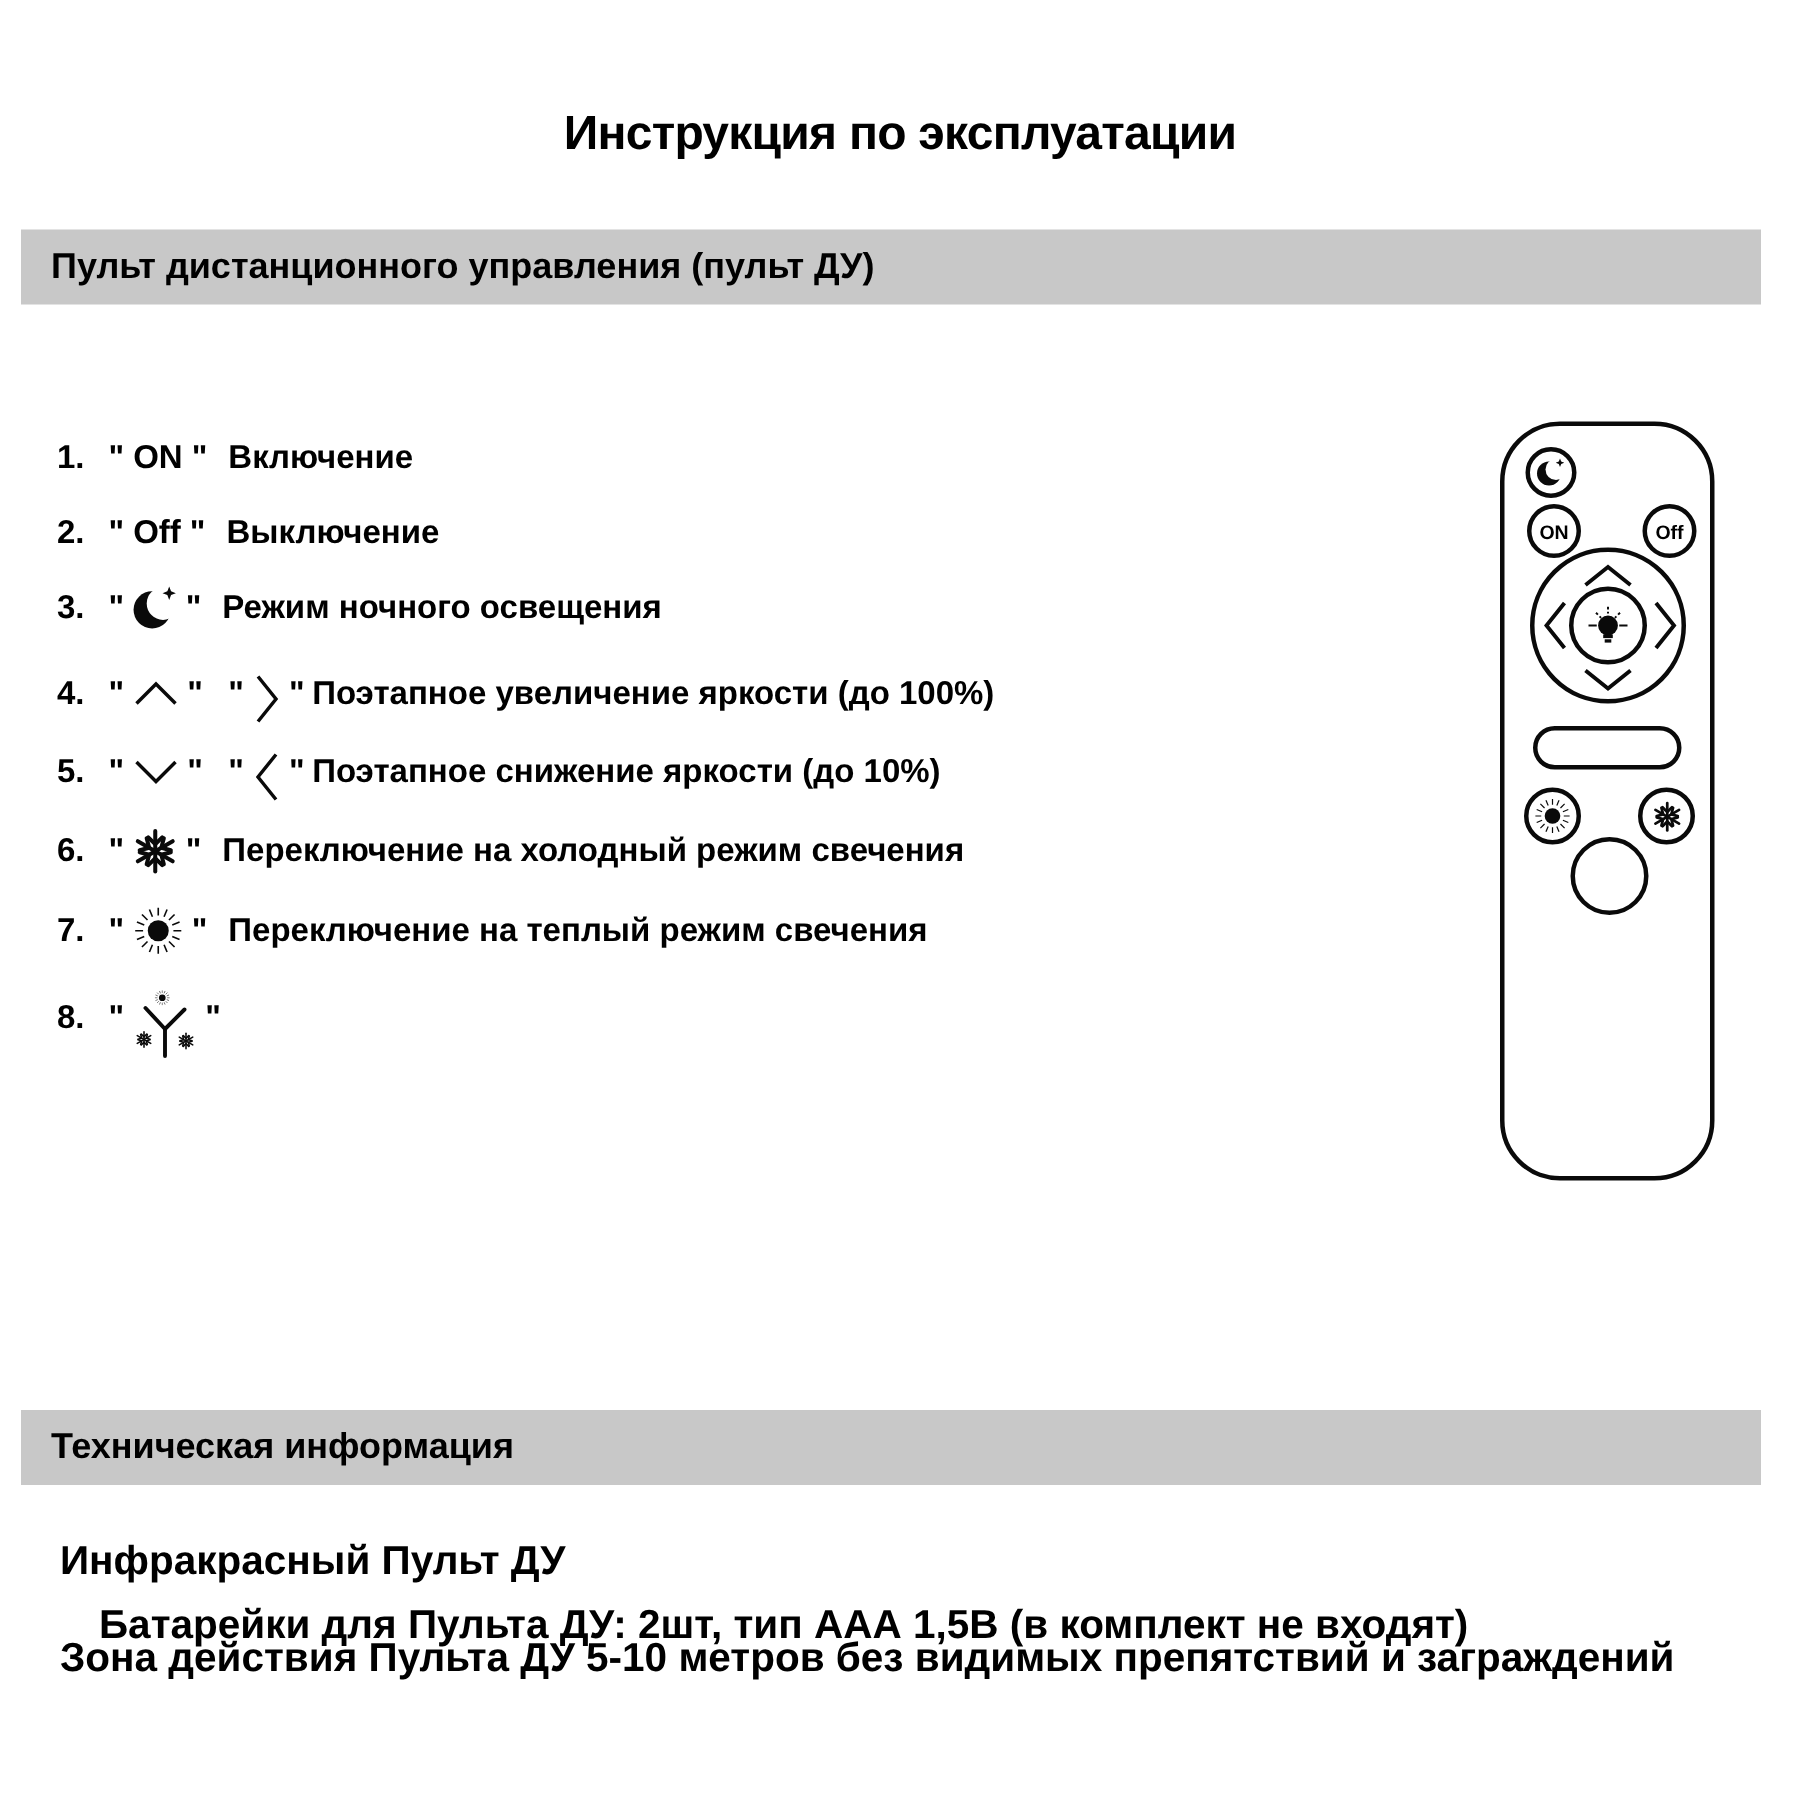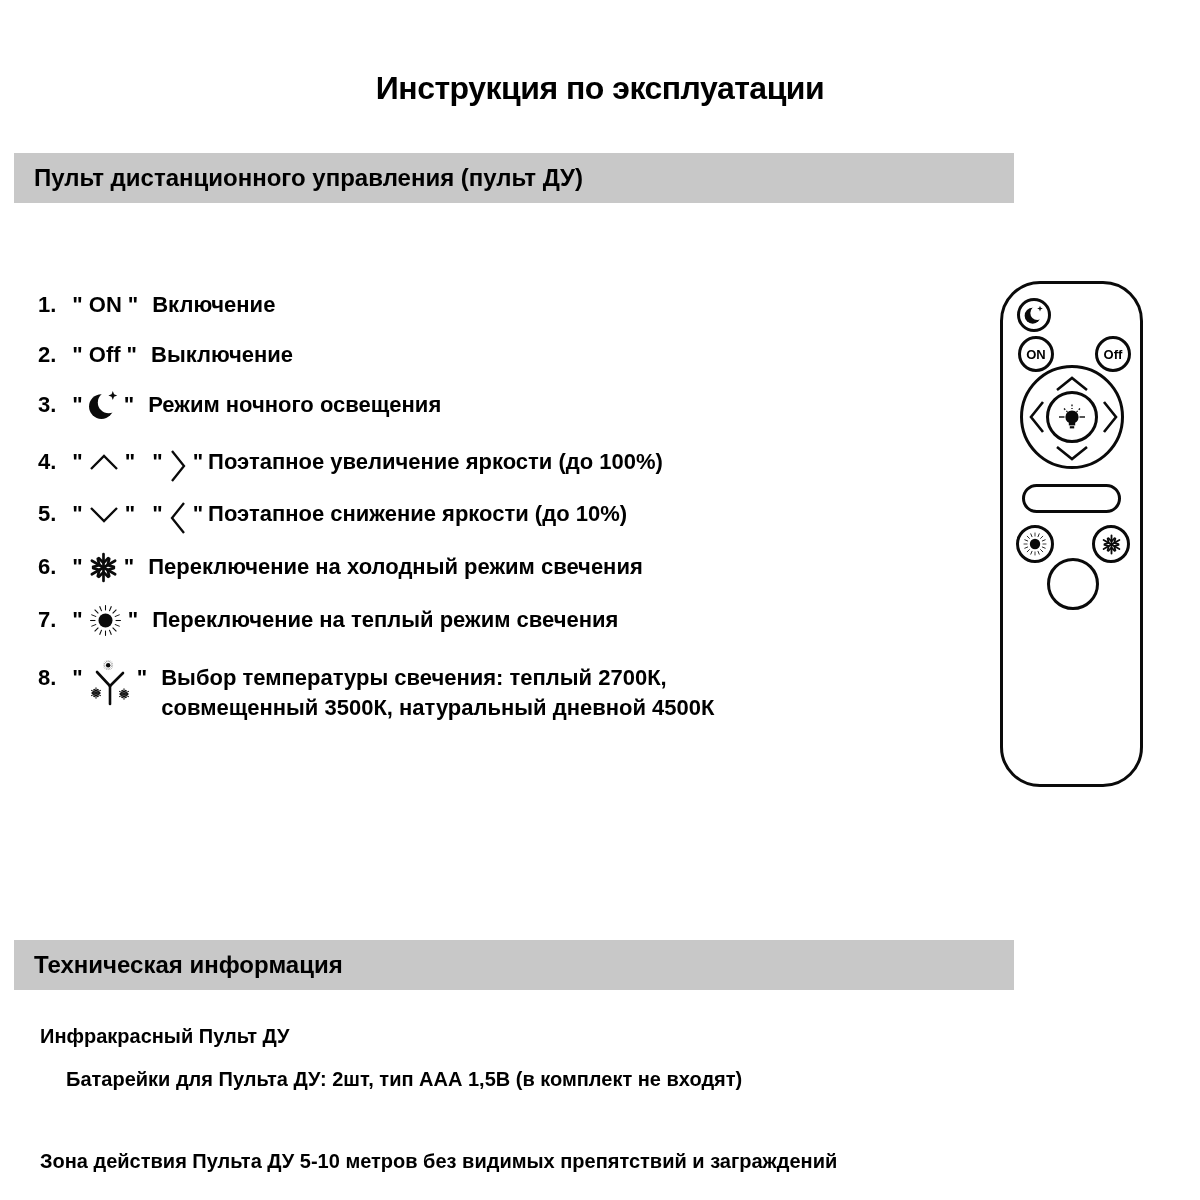--- a/index.html
+++ b/index.html
@@ -1,20 +1,20 @@
 <!DOCTYPE html>
 <html><head>
 <meta charset="utf-8">
 <style>
   html,body{margin:0;padding:0;background:#fff;}
   .page{position:relative;width:1200px;height:1200px;background:#fff;overflow:hidden;
         font-family:"Liberation Sans","DejaVu Sans",sans-serif;color:#000;font-weight:700;padding-left:16px;}
   .title{position:absolute;top:70px;left:0;width:1200px;text-align:center;
          font-size:32px;letter-spacing:-0.5px;}
-  .section-bar{position:absolute;left:14px;width:1000px;height:50px;background:#c8c8c8;
+  .section-bar{position:absolute;left:14px;width:1160px;height:50px;background:#c8c8c8;
          display:flex;align-items:center;box-sizing:border-box;padding-left:20px;font-size:24px;}
   .bar1{top:153px;} .bar2{top:940px;}
   .row{position:absolute;left:38px;display:flex;align-items:center;height:36px;
        font-size:22px;white-space:nowrap;}
   .num{margin-right:11px;}
   .q{margin:0 5px;}
   .key{margin:0 1px;}
   .icon{display:flex;align-items:center;justify-content:center;}
   .label{margin-left:9px;}
   .label-far{margin-left:0;}
@@ -37,22 +37,22 @@
            border:3px solid #0a0a0a;border-radius:50%;box-sizing:border-box;
            display:flex;align-items:center;justify-content:center;}
   .dp{position:absolute;}
   .dp-up{left:31px;top:7px;} .dp-down{left:31px;top:76px;}
   .dp-left{left:5px;top:31px;} .dp-right{left:78px;top:31px;}
   .rc-pill{position:absolute;left:19px;top:200px;width:99px;height:29px;
            border:3px solid #0a0a0a;border-radius:15px;box-sizing:border-box;}
   .rc-sun{left:13px;top:241px;width:32px;height:32px;}
   .rc-snow{left:89px;top:241px;width:32px;height:32px;}
   .rc-round{left:44px;top:274px;width:46px;height:46px;}
-  .tech-line{position:absolute;left:40px;font-size:20px;white-space:nowrap;}
-  .t1{top:1025px;} .t2{top:1068px;margin-left:26px;} .t3{top:1150px;}
+  .tech-line{position:absolute;left:40px;font-size:27px;white-space:nowrap;}
+  .t1{top:1025px;} .t2{top:1068px;margin-left:26px;} .t3{top:1090px;}
   svg{display:block;}
 </style>
 </head>
 <body>
 
 <svg width="0" height="0" style="position:absolute" aria-hidden="true">
   <defs>
     <g id="sym-snowflake" stroke="#0a0a0a" fill="none" stroke-width="2.6" stroke-linecap="round">
       <g>
         <line x1="15" y1="2" x2="15" y2="28"></line>
@@ -222,24 +222,20 @@
           <line x1="22" y1="27" x2="22" y2="45"></line>
           <line x1="22" y1="27" x2="9" y2="13"></line>
           <line x1="22" y1="27" x2="35" y2="14"></line>
         </g>
         <use href="#sym-sun" transform="translate(14.6,0.6) scale(0.31)"></use>
         <use href="#sym-snowflake" transform="translate(2,28) scale(0.4)"></use>
         <use href="#sym-snowflake" transform="translate(30,29) scale(0.4)"></use>
       </svg>
     </span>
     <span class="q">"</span>
-    <span class="label8">
-      <div>Выбор температуры свечения: теплый 2700К,</div>
-      <div>совмещенный 3500К, натуральный дневной 4500К</div>
-    </span>
   </div>
 
   <div class="remote">
     <div class="rc-btn rc-moon">
       <span class="icon">
         <svg width="20" height="20" viewBox="0 0 30 30">
             <use href="#sym-moon"></use>
           </svg>
       </span>
     </div>

